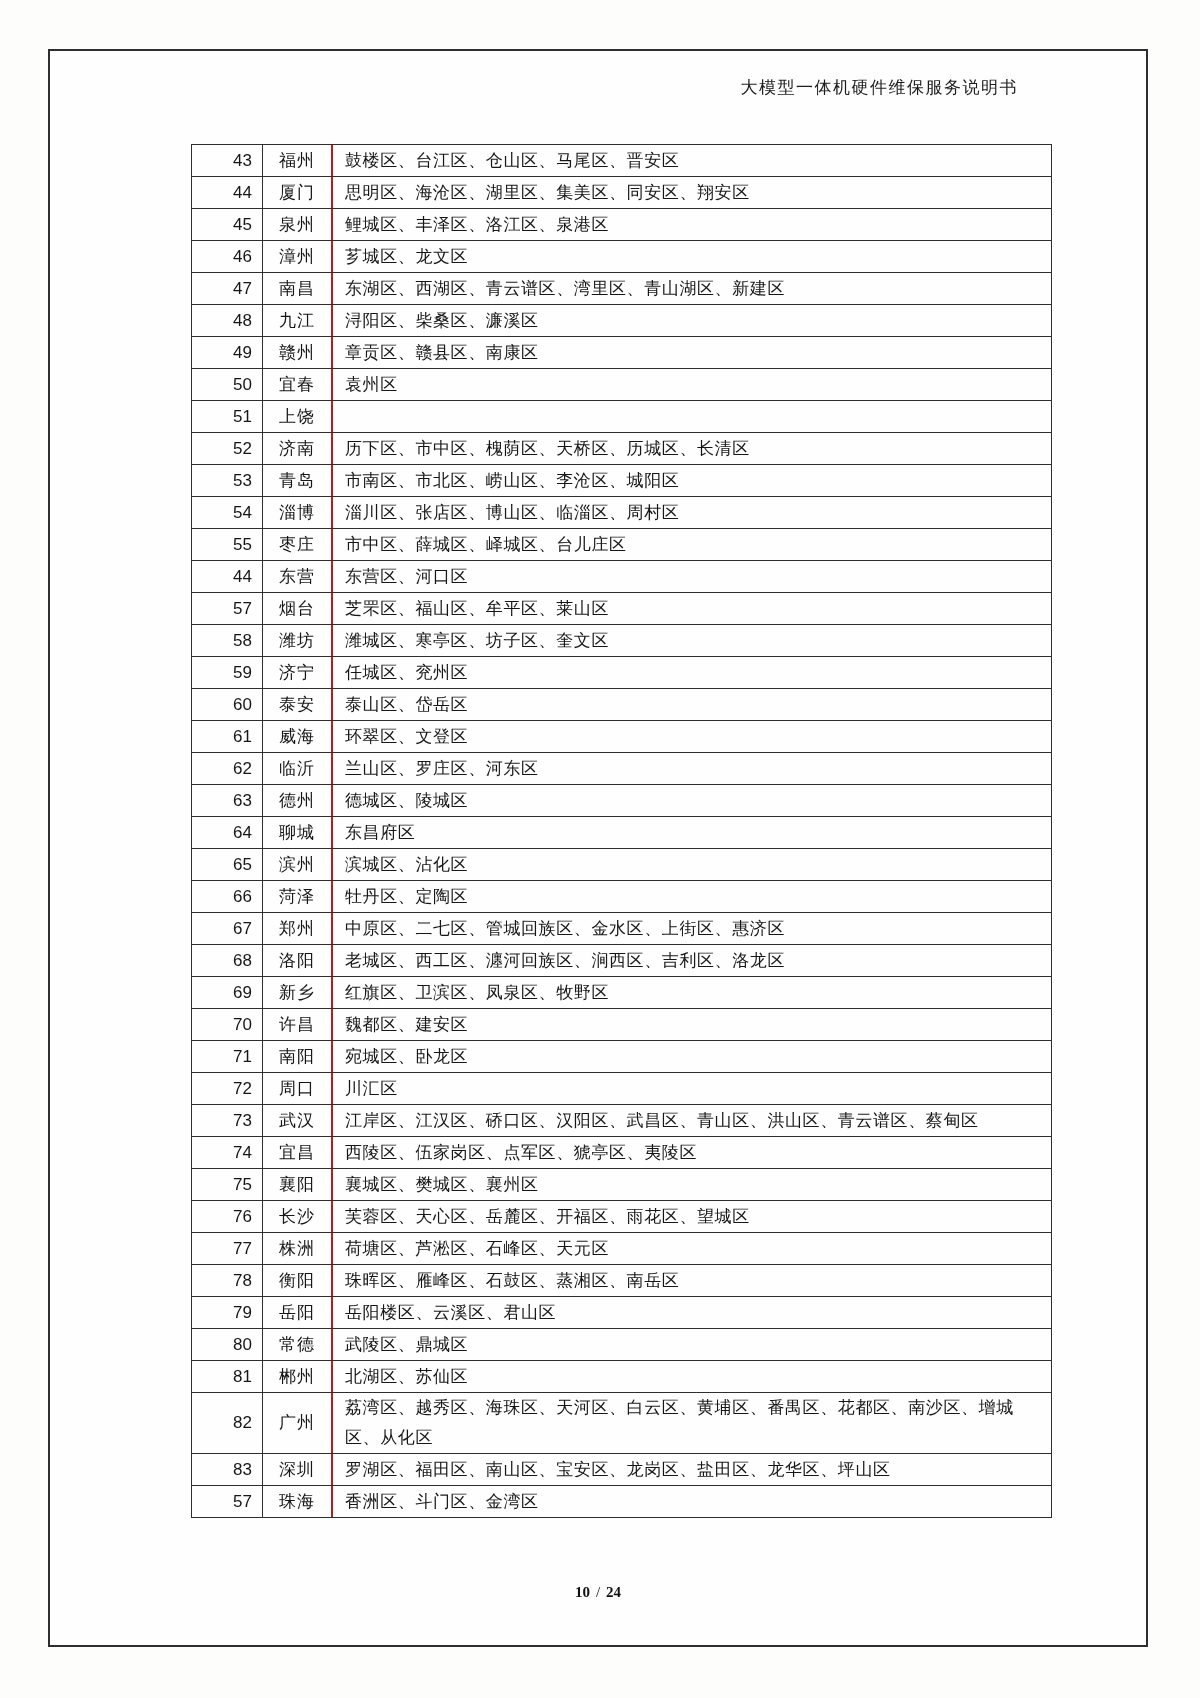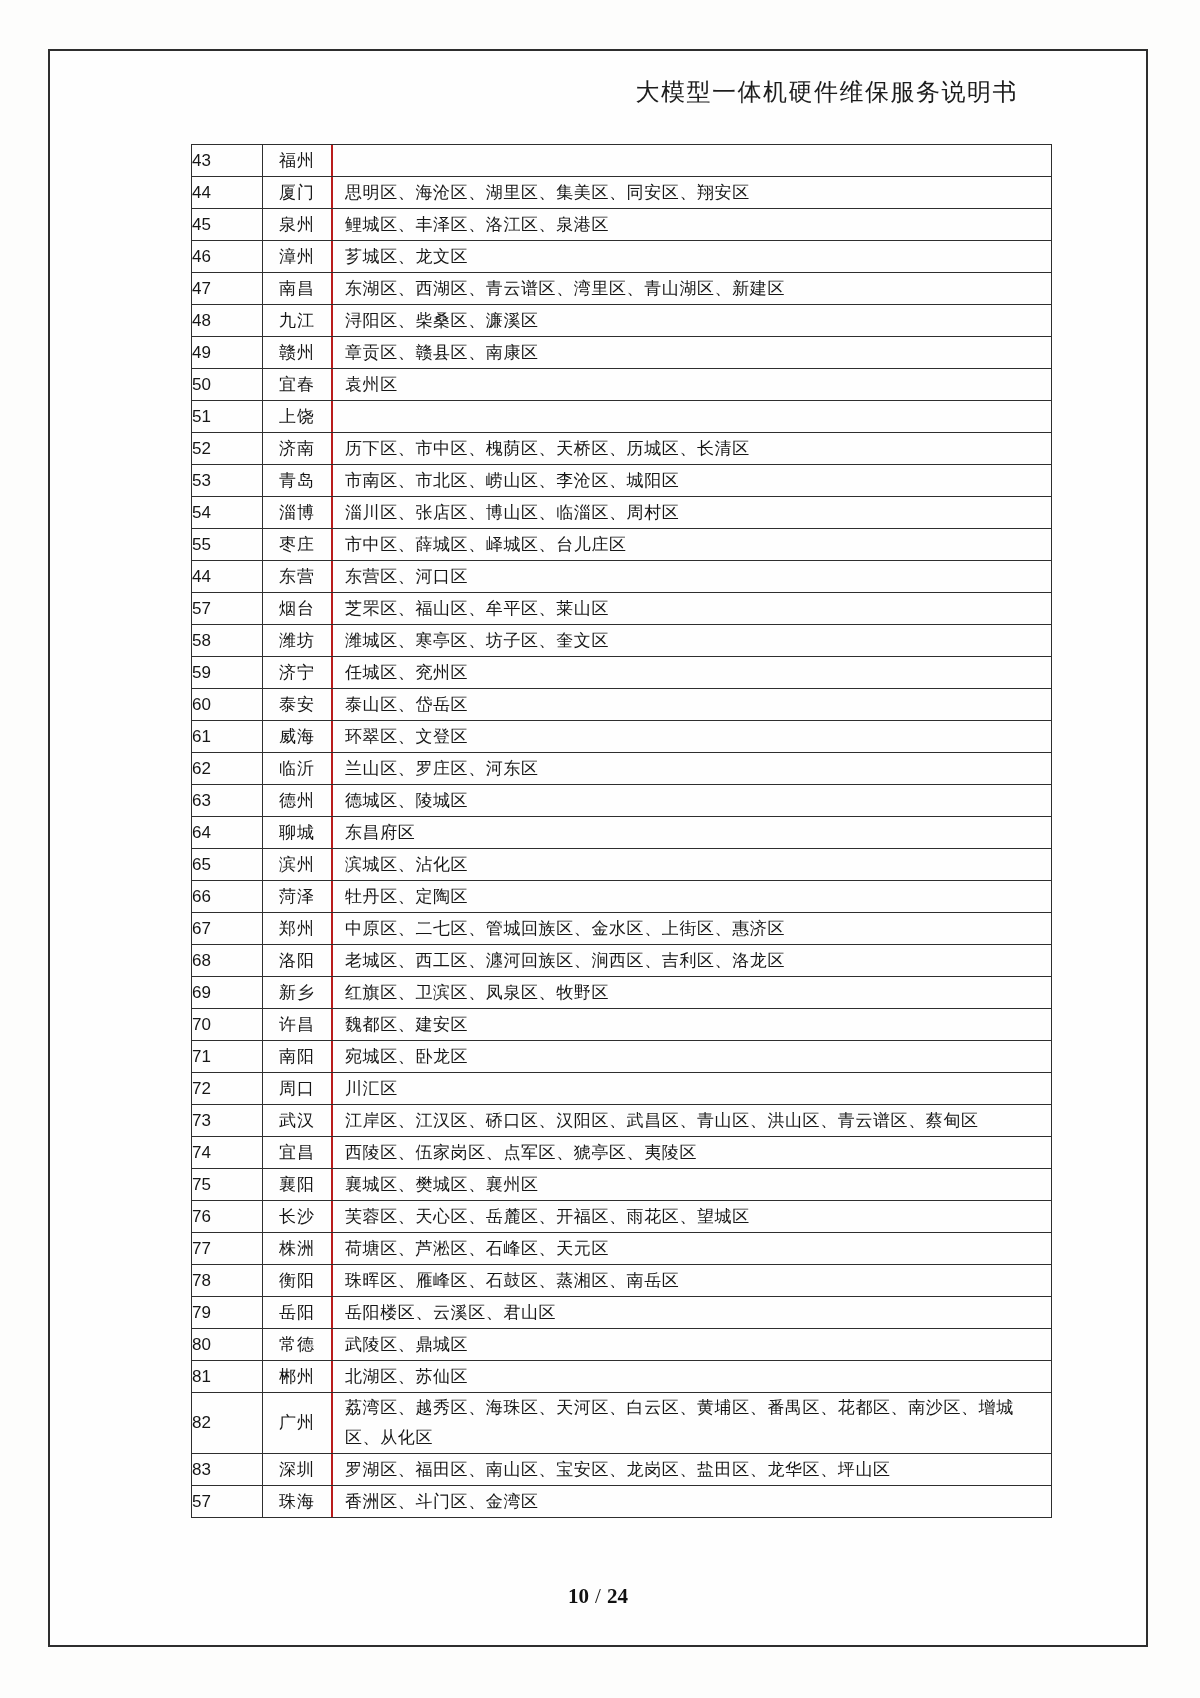--- a/index.html
+++ b/index.html
@@ -21,21 +21,21 @@
     width: 1100px;
     height: 1598px;
     border: 2px solid #2e2e2e;
     box-sizing: border-box;
     background: #fefefe;
   }
   .header-title {
     position: absolute;
     top: 76px;
     right: 182px;
-    font-size: 24px;
+    font-size: 17px;
     letter-spacing: 1.5px;
     color: #1c1c1c;
     white-space: nowrap;
   }
   .districts-table {
     position: absolute;
     left: 191px;
     top: 144px;
     width: 861px;
     box-sizing: border-box;
@@ -52,60 +52,63 @@
     border-bottom: 1.6px solid #2e2e2e;
     min-height: 31px;
     box-sizing: content-box;
   }
   .td {
     display: flex;
     align-items: center;
     line-height: 30px;
   }
   .td-num {
-    justify-content: flex-start;
+    justify-content: flex-end;
     border-right: 1px solid #2e2e2e;
     padding-right: 10px;
   }
   .td-city {
     justify-content: center;
     border-right: 2px solid #b91c1c;
     letter-spacing: 1px;
   }
   .td-districts {
     padding: 0 12px;
     letter-spacing: 0.6px;
   }
   .page-footer {
     position: absolute;
     top: 1584px;
     left: 48px;
     width: 1100px;
     text-align: center;
-    font-size: 21px;
+    font-size: 15px;
     color: #111111;
   }
   .page-footer .pf-num { font-weight: bold; }
   .page-footer .pf-sep { font-weight: normal; padding: 0 6px; }
 </style>
 </head>
 <body>
 
 <div class="page-frame"></div>
 
 <div class="header-title">大模型一体机硬件维保服务说明书</div>
 
 <div class="districts-table">
     <div class="tr">
       <div class="td td-num">
         <span>43</span>
       </div>
       <div class="td td-city">
         <span>福州</span>
       </div>
+      <div class="td td-districts">
+        <span>鼓楼区、台江区、仓山区、马尾区、晋安区</span>
+      </div>
     </div>
     <div class="tr">
       <div class="td td-num">
         <span>44</span>
       </div>
       <div class="td td-city">
         <span>厦门</span>
       </div>
       <div class="td td-districts">
         <span>思明区、海沧区、湖里区、集美区、同安区、翔安区</span>

